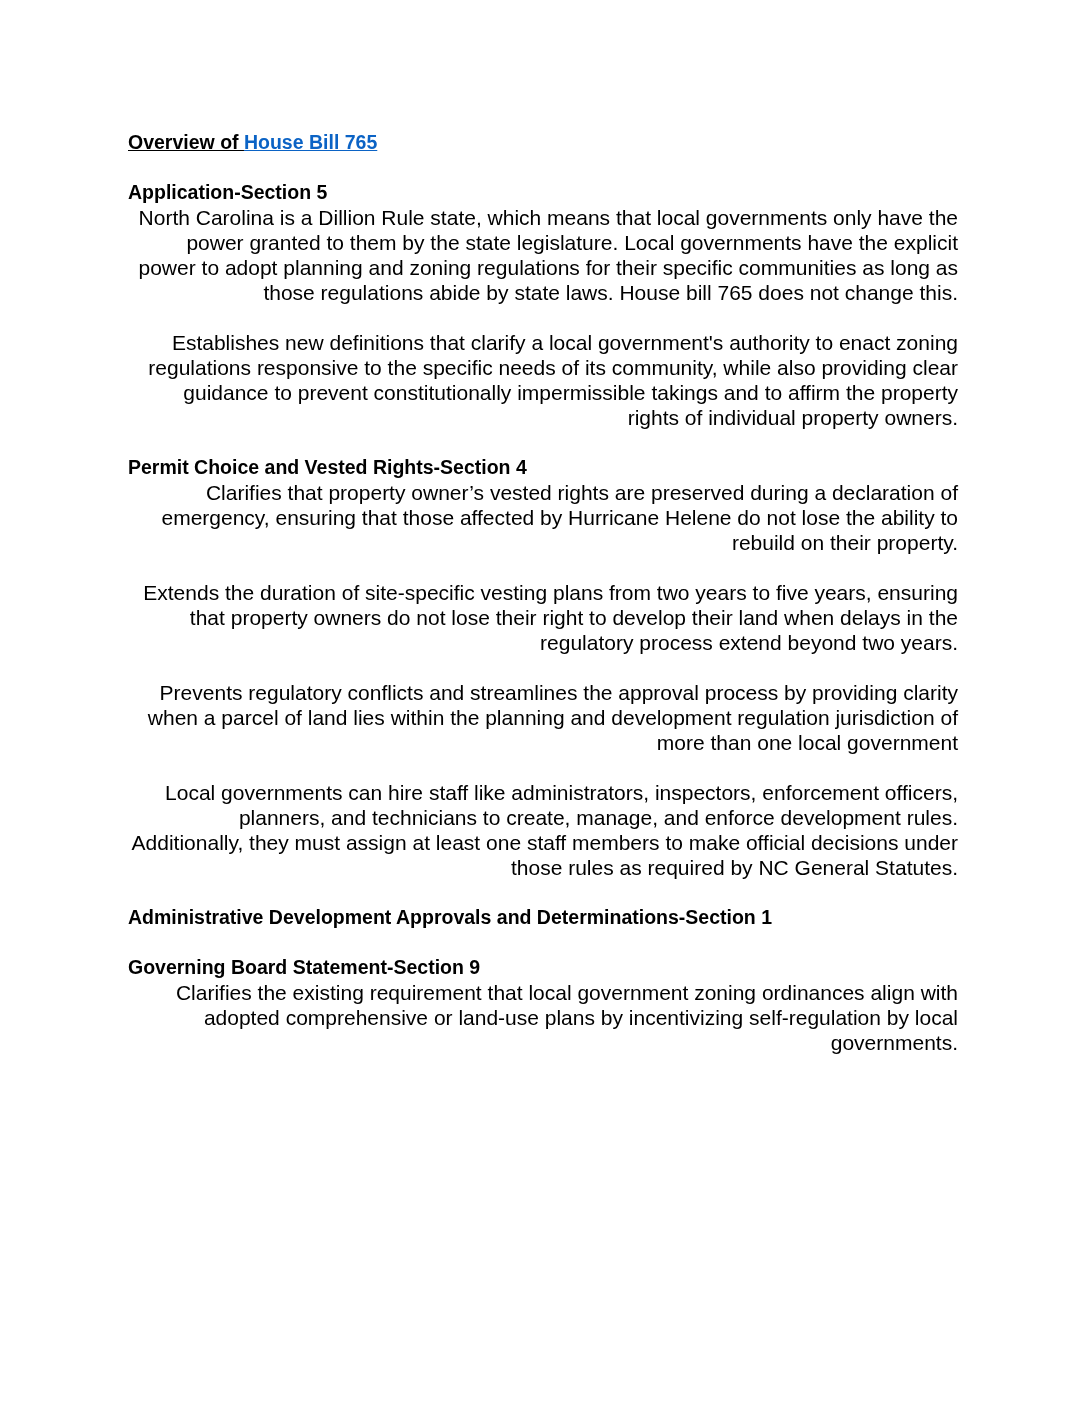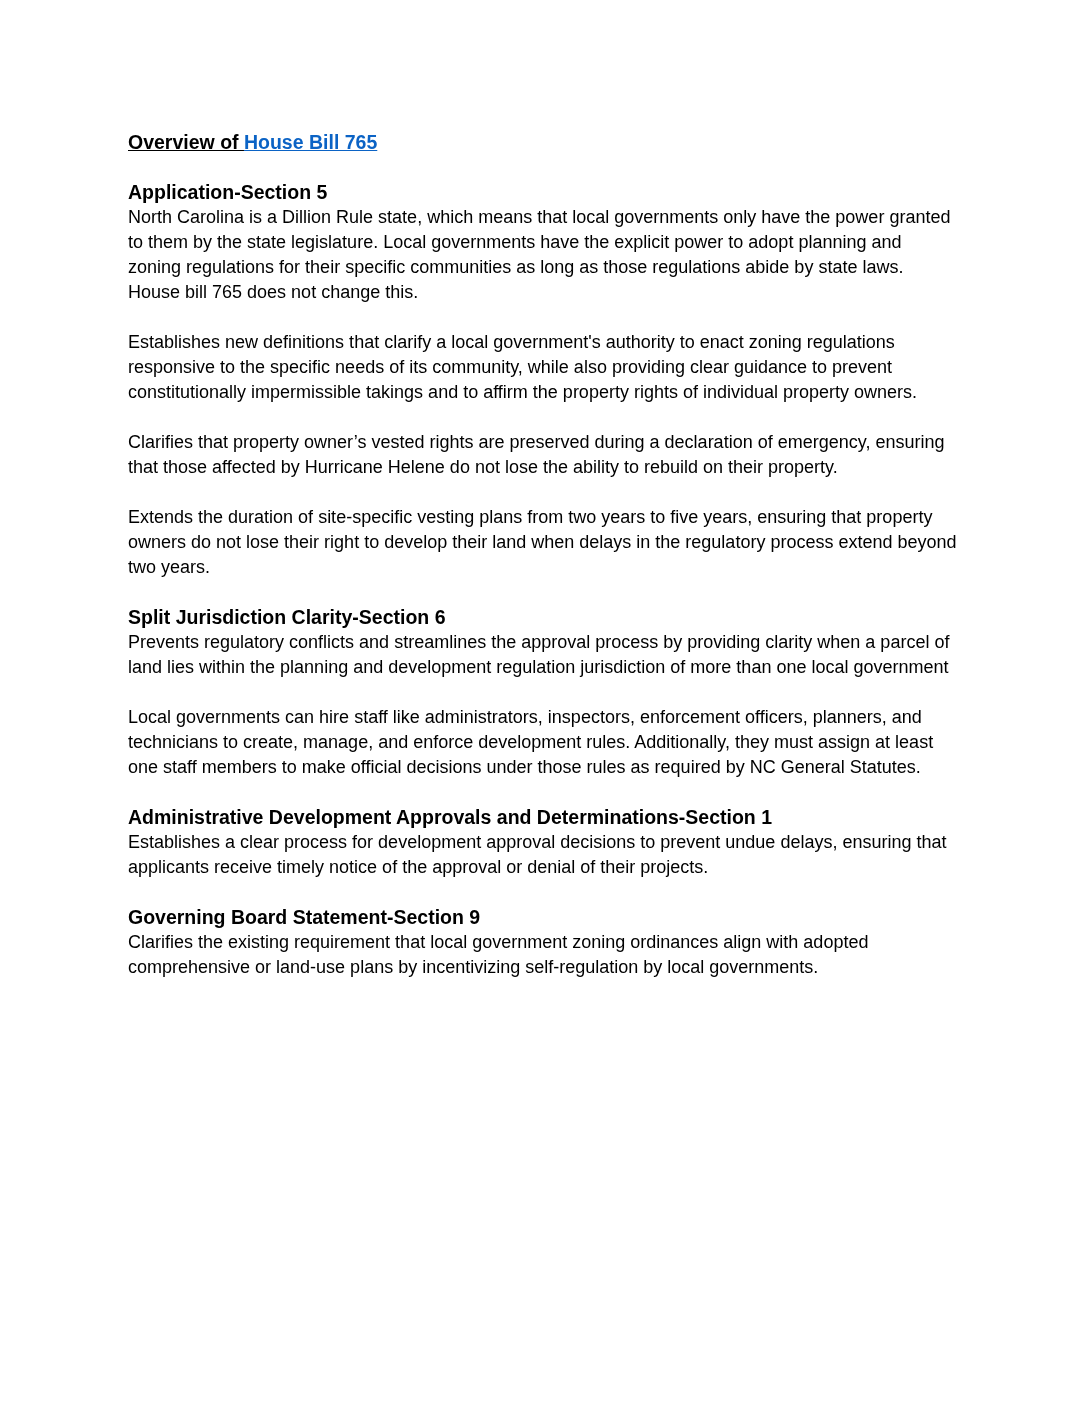--- a/index.html
+++ b/index.html
@@ -40,61 +40,61 @@
   }
   .section h2 {
     margin: 0;
     font-size: 19.5px;
     line-height: 25px;
     font-weight: bold;
     color: #000000;
   }
   .section p {
     margin: 0;
-    font-size: 18px;
+    font-size: 21px;
     line-height: 25px;
     color: #000000;
+    text-align: right;
   }
 </style>
 </head>
 <body>
 
 <div class="page">
   <h1 class="doc-title"><span class="title-prefix">Overview of </span><a href="#">House Bill 765</a></h1>
 
   <div>
   <div class="section">
     <h2>Application-Section 5</h2>
     <p>North Carolina is a Dillion Rule state, which means that local governments only have the power granted to them by the state legislature. Local governments have the explicit power to adopt planning and zoning regulations for their specific communities as long as those regulations abide by state laws. House bill 765 does not change this.</p>
   </div>
 
   <div class="section">
     <p>Establishes new definitions that clarify a local government's authority to enact zoning regulations responsive to the specific needs of its community, while also providing clear guidance to prevent constitutionally impermissible takings and to affirm the property rights of individual property owners.</p>
   </div>
 
   <div class="section">
+    <h2>Permit Choice and Vested Rights-Section 4</h2>
     <p>Clarifies that property owner’s vested rights are preserved during a declaration of emergency, ensuring that those affected by Hurricane Helene do not lose the ability to rebuild on their property.</p>
   </div>
 
   <div class="section">
     <p>Extends the duration of site-specific vesting plans from two years to five years, ensuring that property owners do not lose their right to develop their land when delays in the regulatory process extend beyond two years.</p>
   </div>
 
   <div class="section">
-    <h2>Split Jurisdiction Clarity-Section 6</h2>
     <p>Prevents regulatory conflicts and streamlines the approval process by providing clarity when a parcel of land lies within the planning and development regulation jurisdiction of more than one local government</p>
   </div>
 
   <div class="section">
     <p>Local governments can hire staff like administrators, inspectors, enforcement officers, planners, and technicians to create, manage, and enforce development rules. Additionally, they must assign at least one staff members to make official decisions under those rules as required by NC General Statutes.</p>
   </div>
 
   <div class="section">
     <h2>Administrative Development Approvals and Determinations-Section 1</h2>
-    <p>Establishes a clear process for development approval decisions to prevent undue delays, ensuring that applicants receive timely notice of the approval or denial of their projects.</p>
   </div>
 
   <div class="section">
     <h2>Governing Board Statement-Section 9</h2>
     <p>Clarifies the existing requirement that local government zoning ordinances align with adopted comprehensive or land-use plans by incentivizing self-regulation by local governments.</p>
   </div>
 </div>
 </div>
 
 </body></html>

